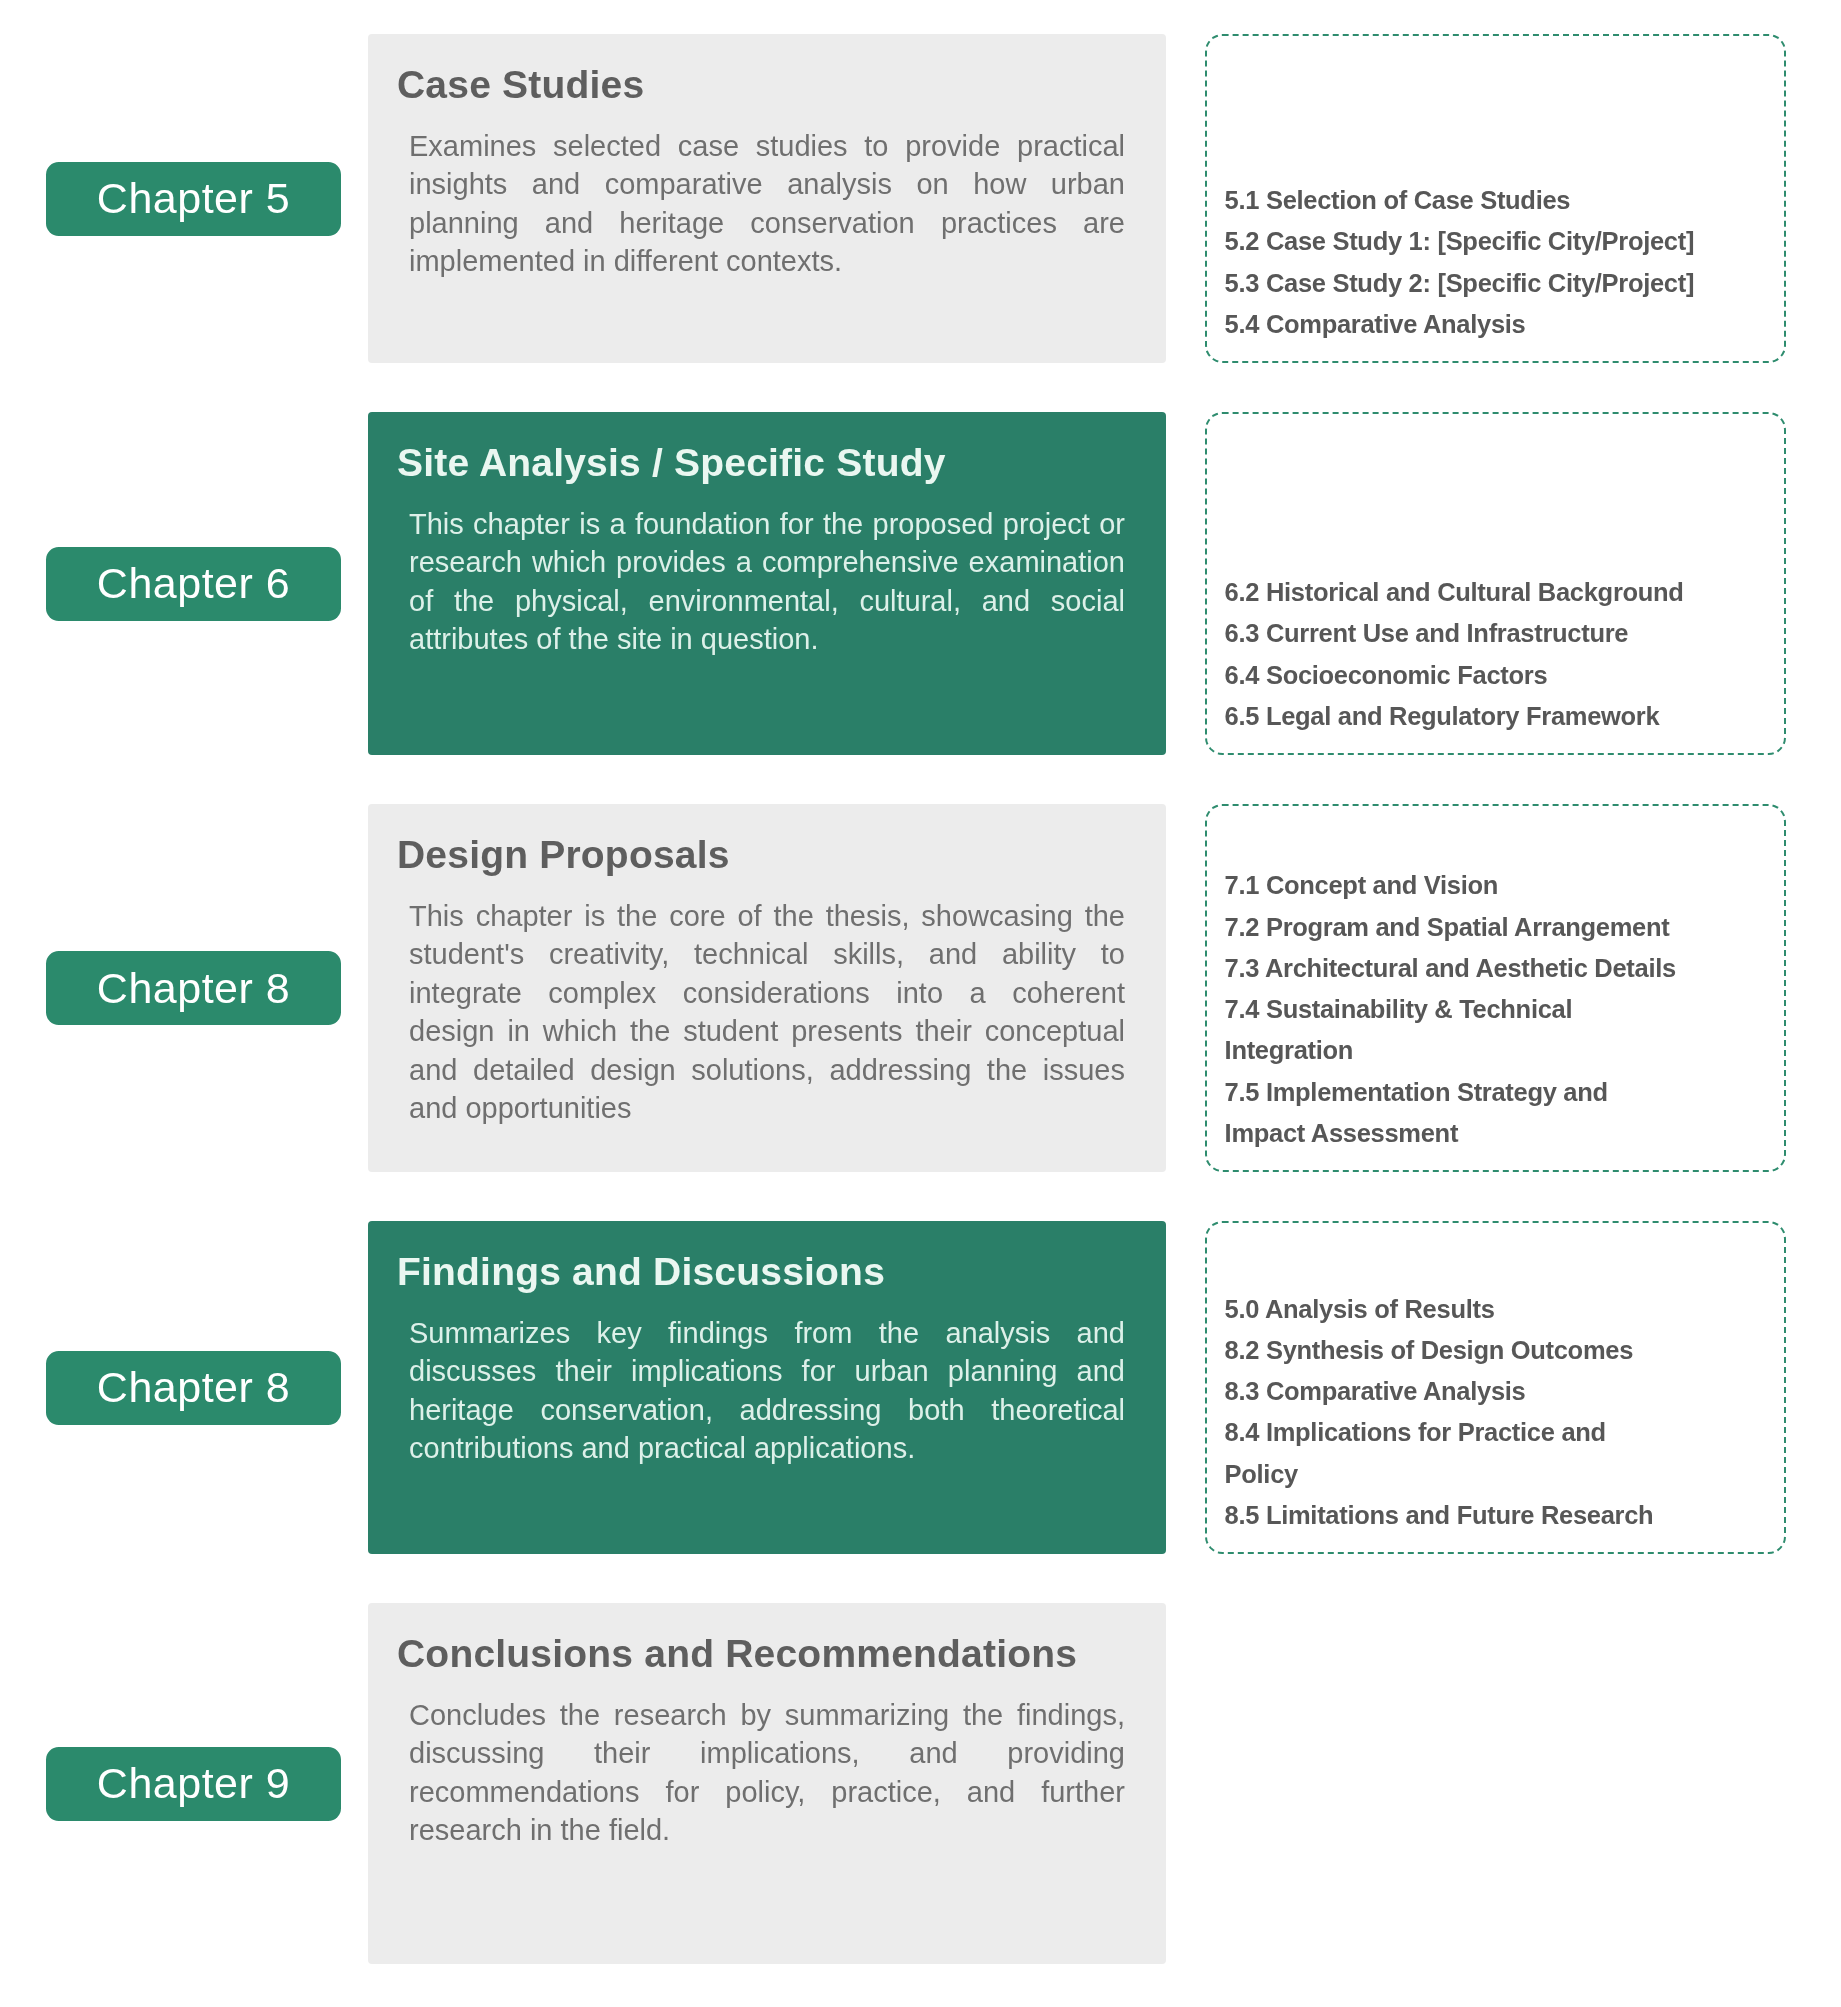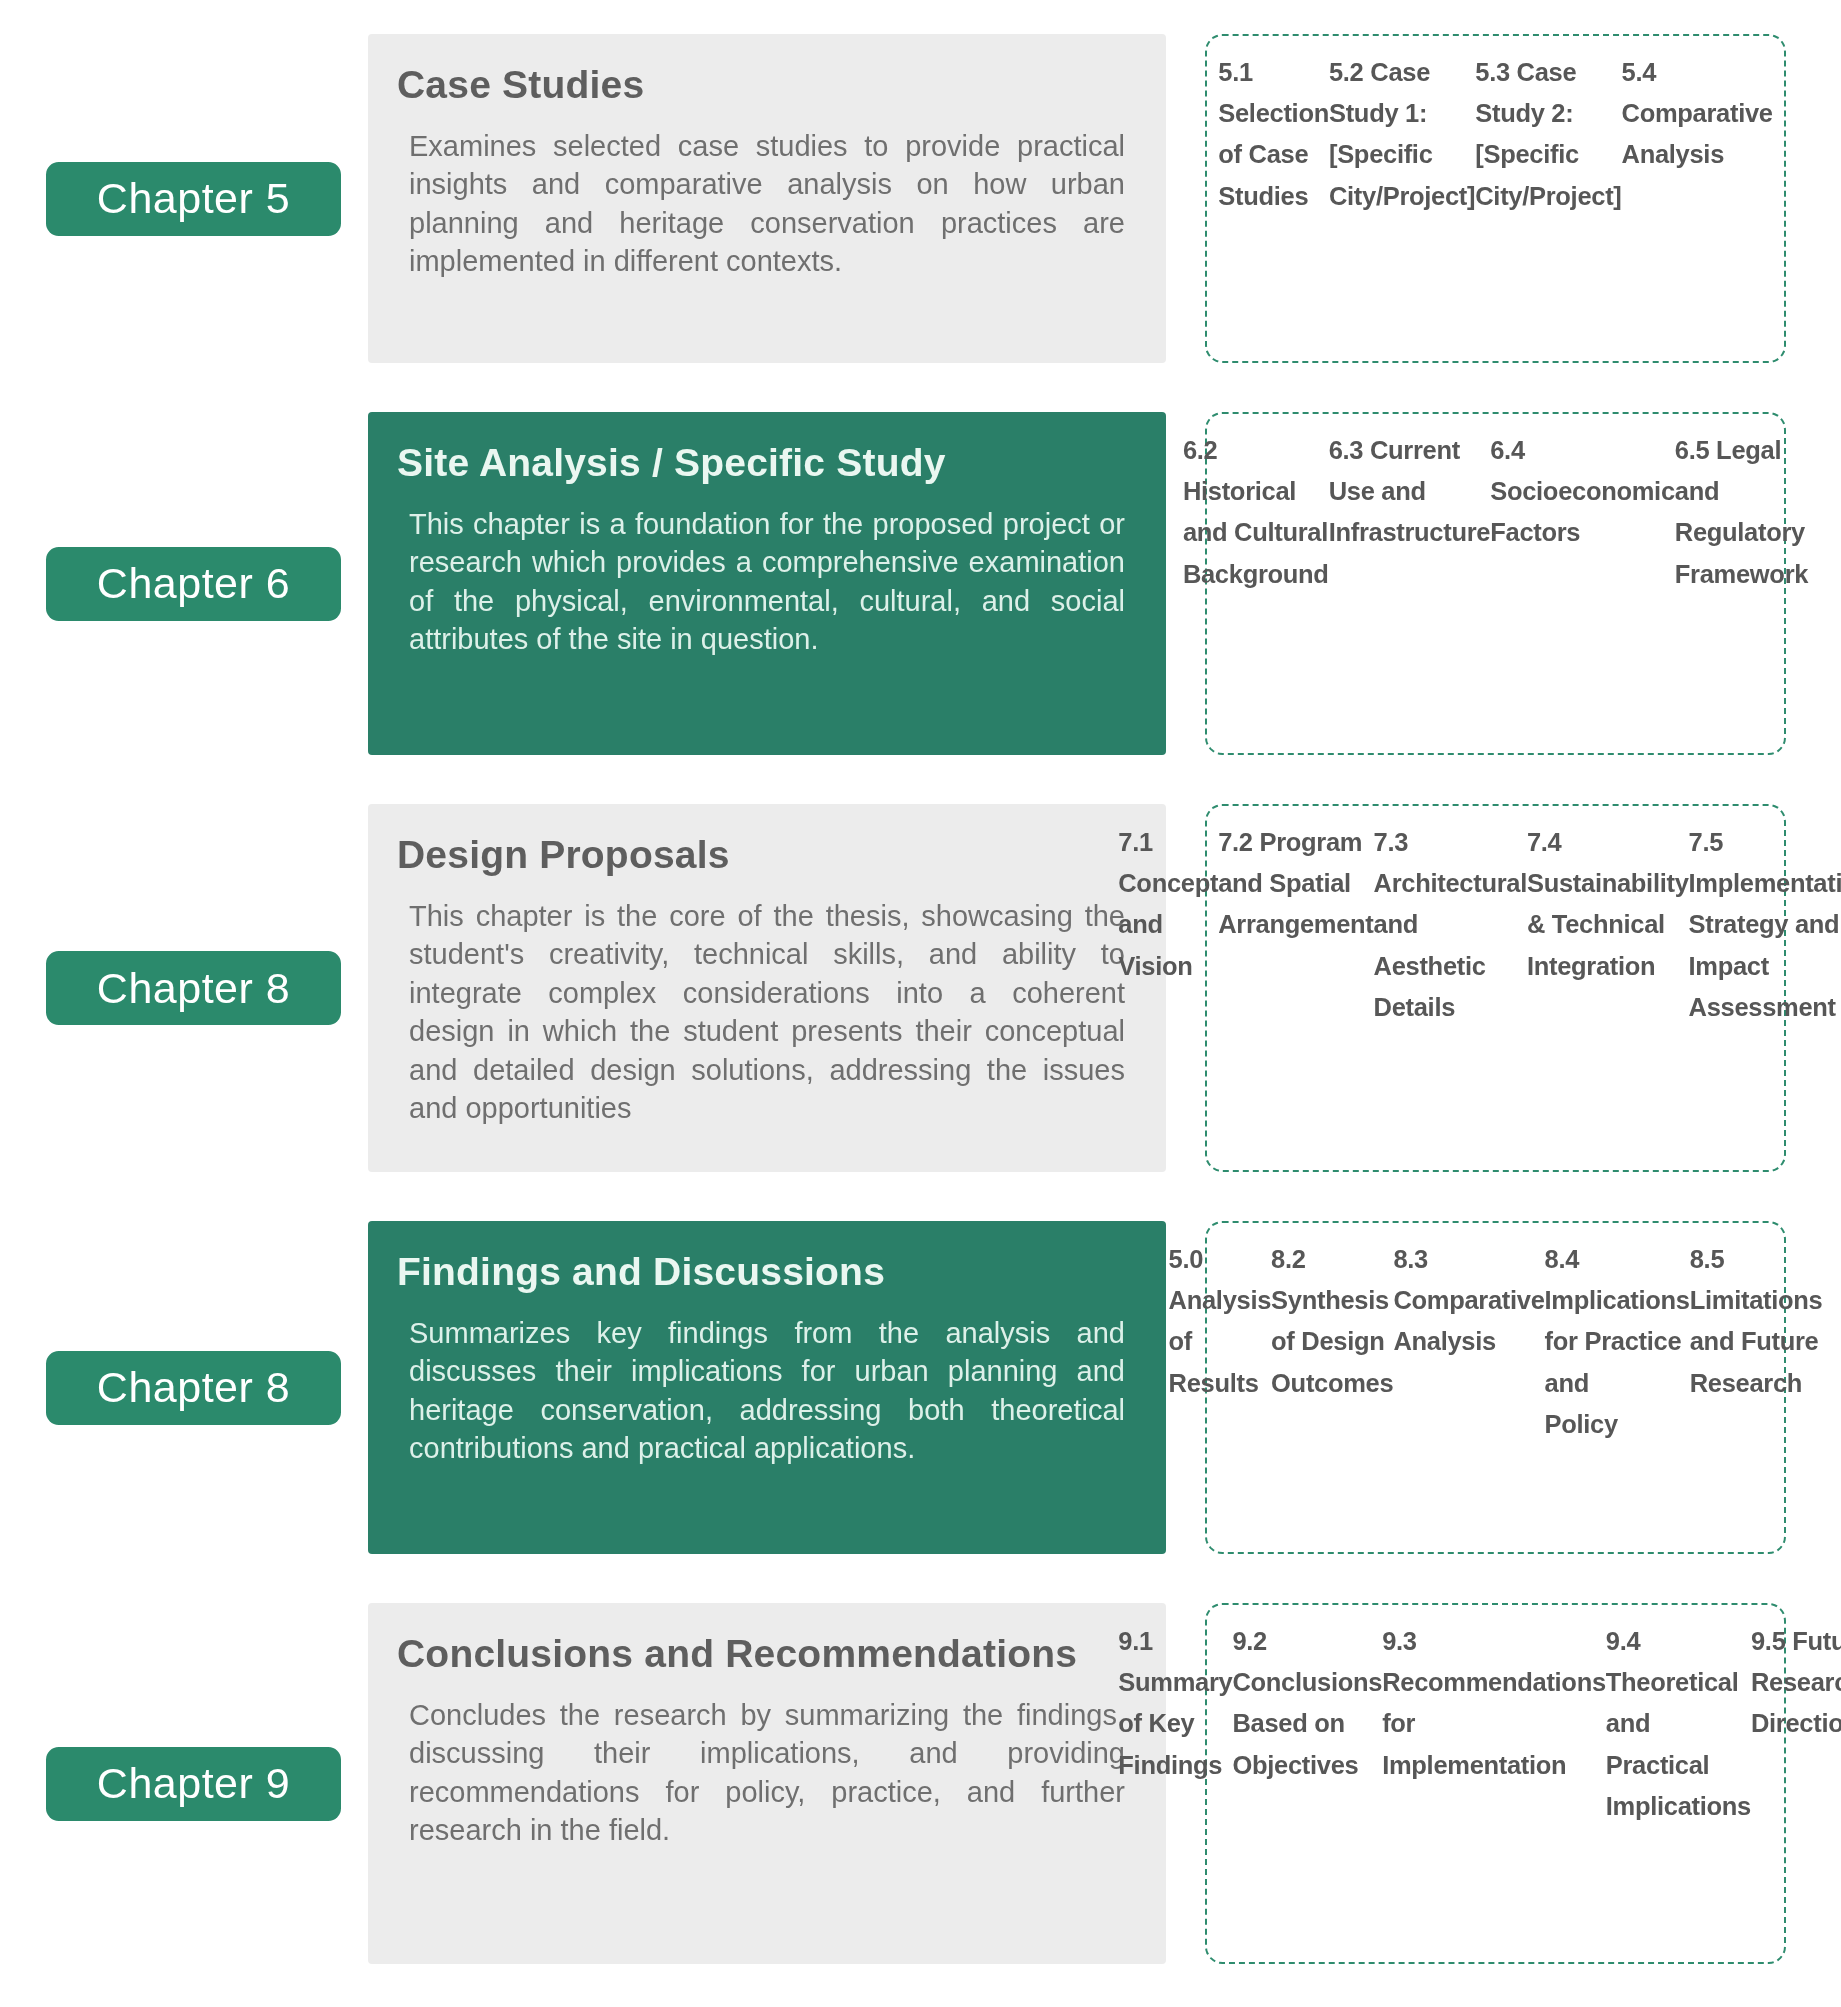--- a/index.html
+++ b/index.html
@@ -80,22 +80,22 @@
     flex: none;
   }
   .sections {
     width: 581px;
     height: 100%;
     box-sizing: border-box;
     border: 2.9px dashed #2E8C6E;
     border-radius: 17.6px;
     padding: 15.7px 17.6px;
     display: flex;
-    flex-direction: row;
-    justify-content: center;
+    flex-direction: column;
+    justify-content: flex-end;
   }
   .section-item {
     font-size: 25.5px;
     font-weight: bold;
     color: #575757;
     line-height: 1.62;
     letter-spacing: -0.3px;
     white-space: pre-line;
   }
 </style>
@@ -182,27 +182,16 @@
   </section>
 
   <section class="row r9">
     <div class="badge-col">
       <div class="badge">Chapter 9</div>
     </div>
     <div class="card gray">
       <h2 class="card-title">Conclusions and Recommendations</h2>
       <p class="card-desc">Concludes the research by summarizing the findings, discussing their implications, and providing recommendations for policy, practice, and further research in the field.</p>
     </div>
-    <div class="box-col">
-      <div class="sections">
-        <div class="section-item">9.1 Summary of Key Findings</div>
-        <div class="section-item">9.2 Conclusions Based on Objectives</div>
-        <div class="section-item">9.3 Recommendations for
-Implementation</div>
-        <div class="section-item">9.4 Theoretical and Practical
-Implications</div>
-        <div class="section-item">9.5 Future Research Directions</div>
-      </div>
-    </div>
   </section>
 
 </div>
 
 
 </body></html>

